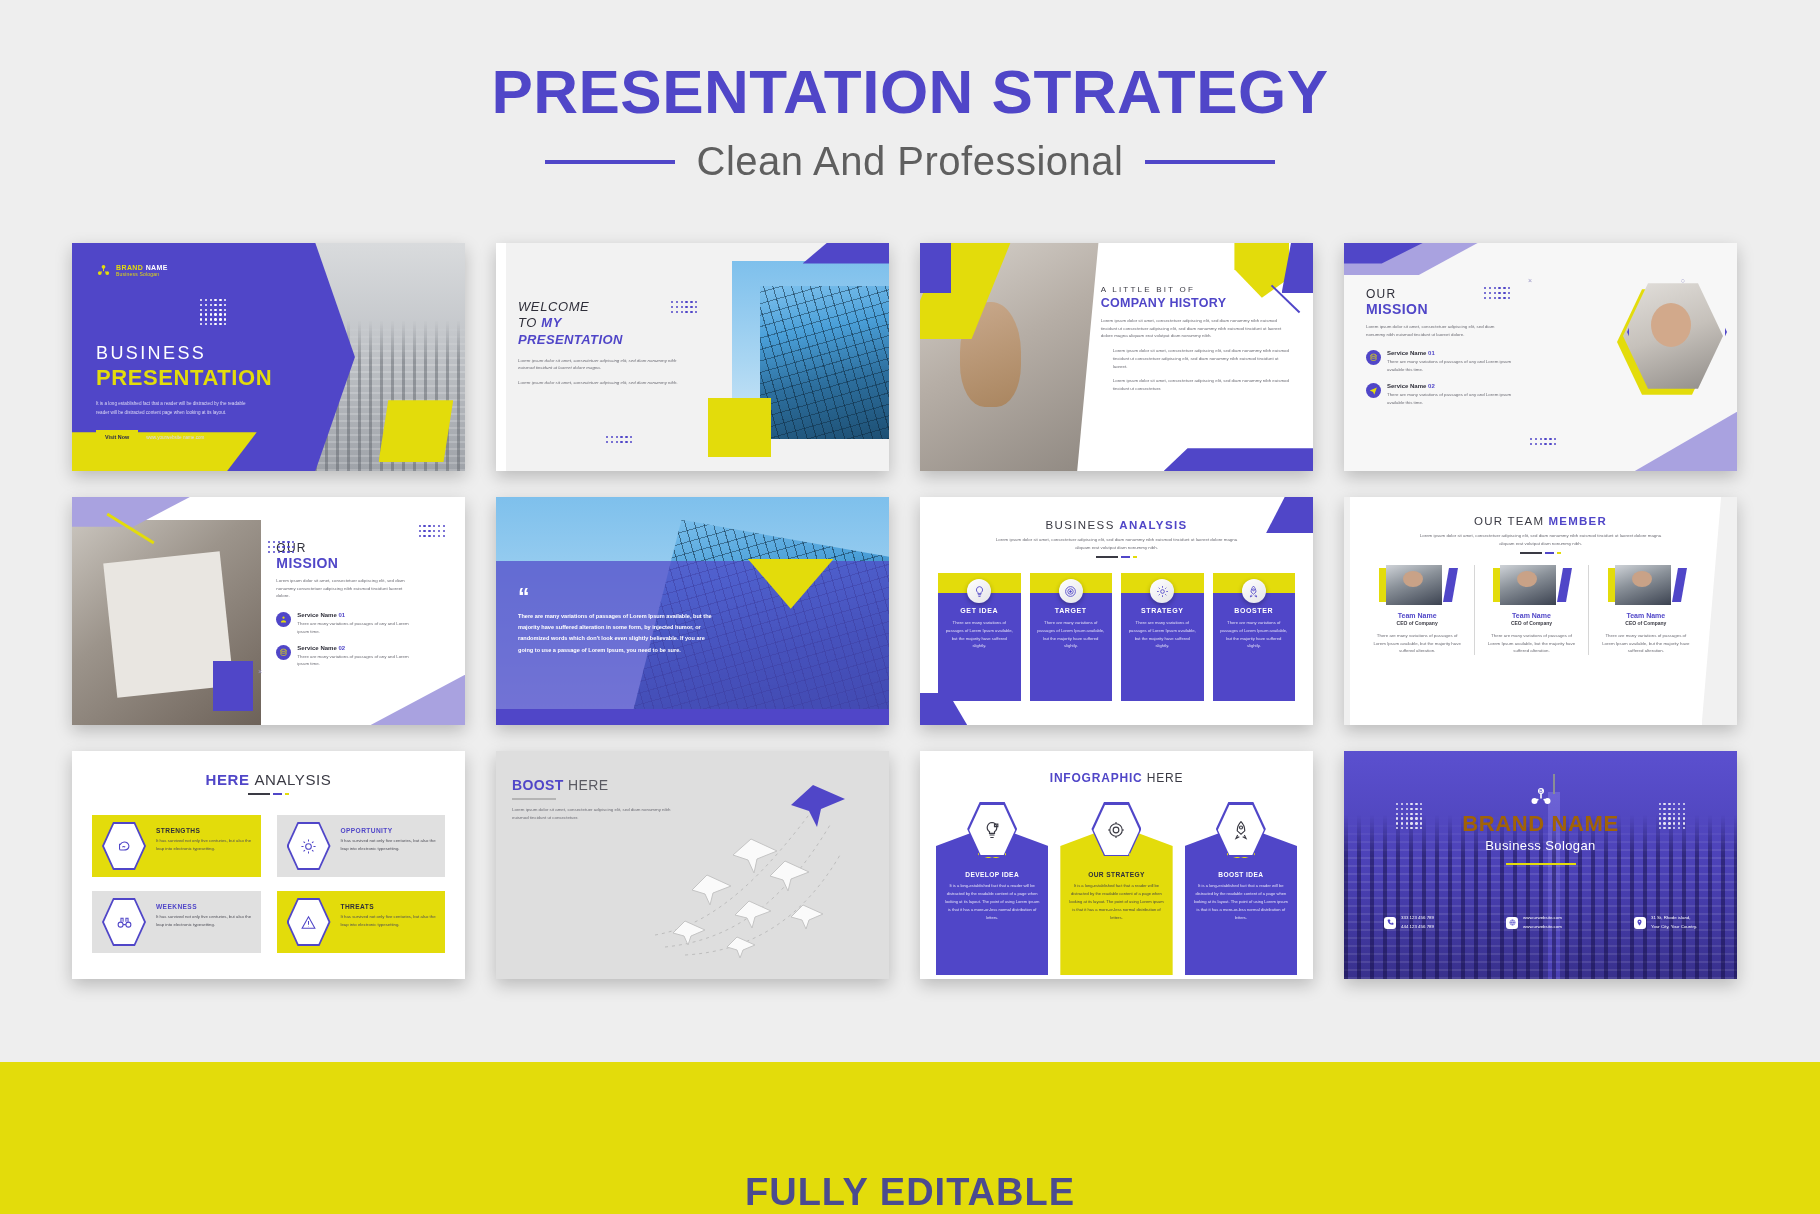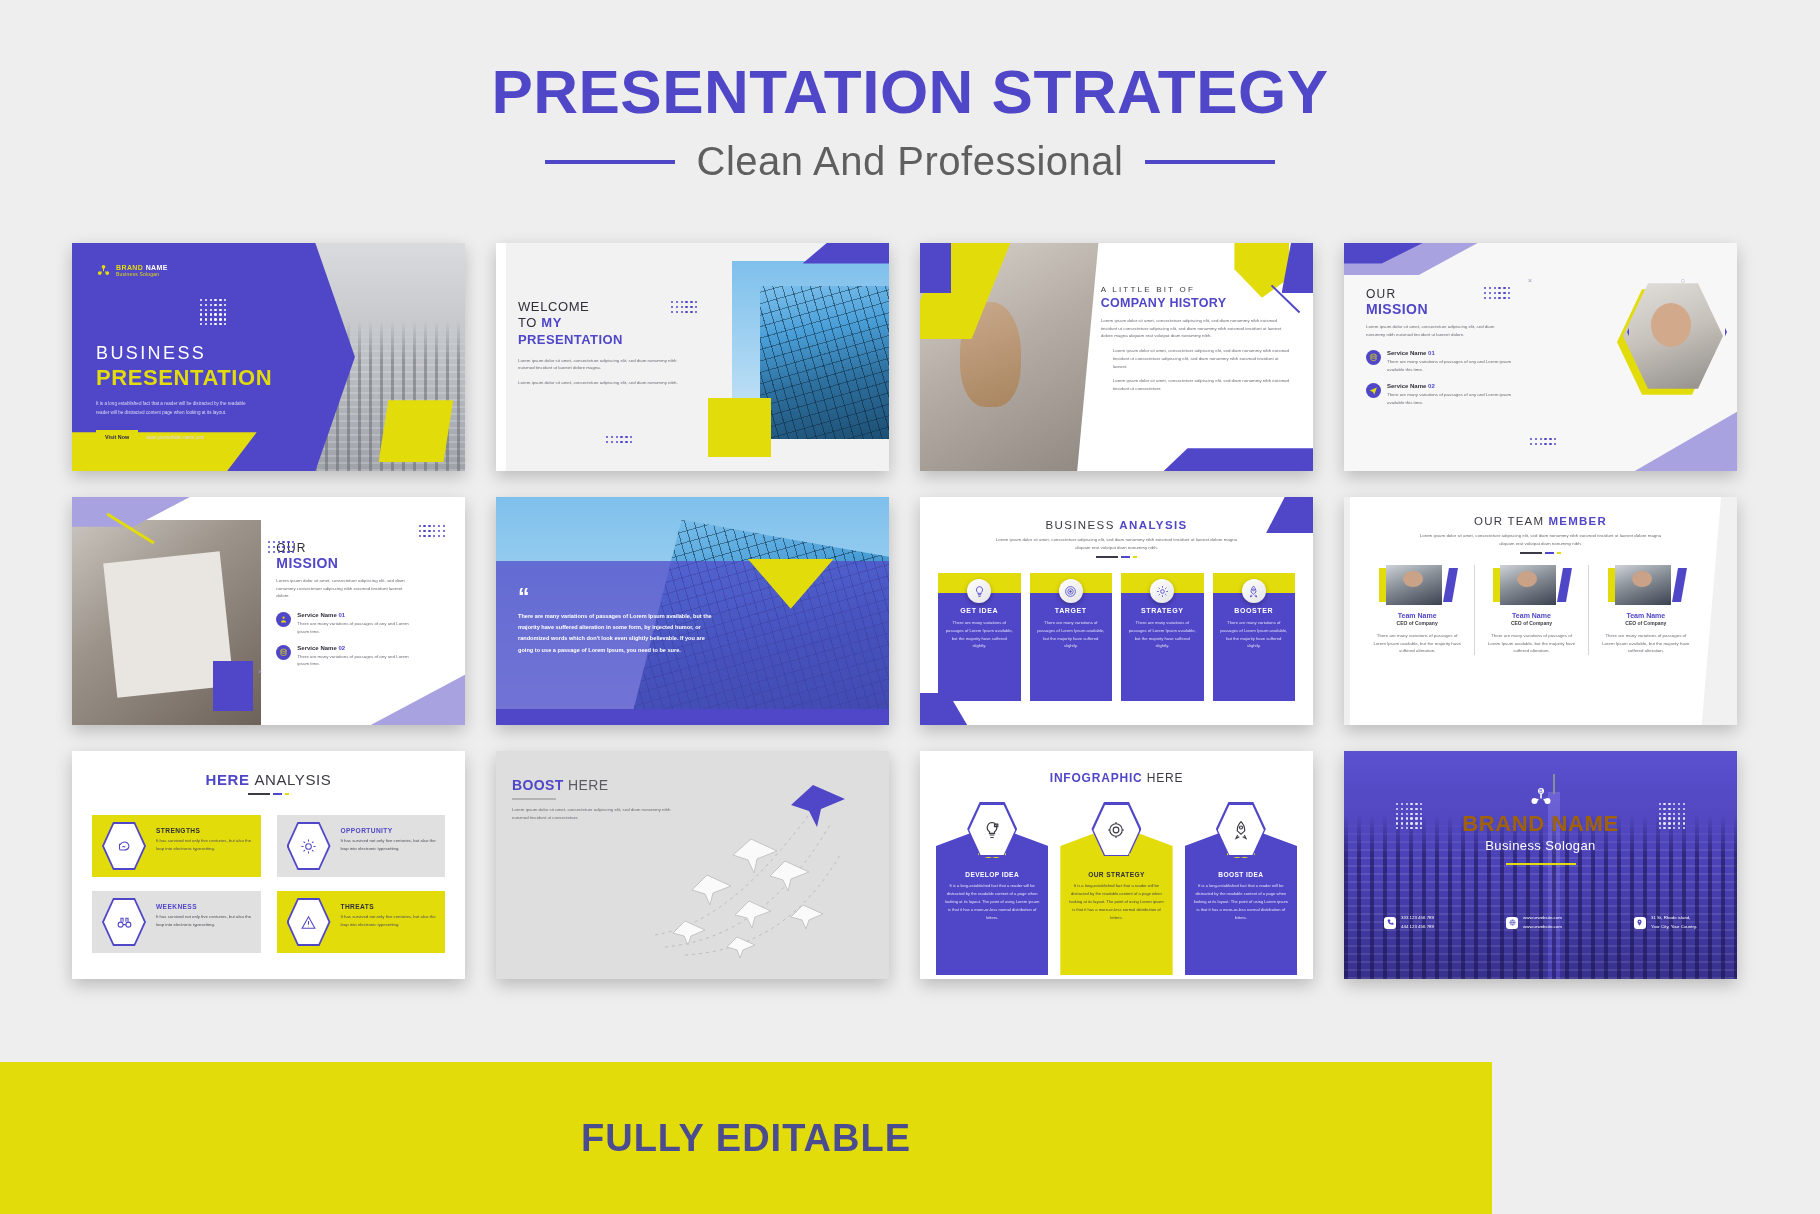--- a/index.html
+++ b/index.html
@@ -126,22 +126,22 @@
   }
   .circle-badge{
     border-radius:50%; background:linear-gradient(145deg,#ffffff,#e4e4e8);
     box-shadow:0 2px 5px rgba(0,0,0,.3);
     display:flex; align-items:center; justify-content:center;
     color:#5046c8;
   }
 
   
   .footer{
-    position:absolute; left:0; bottom:0; width:1492px; height:152px;
-    background:#e3dc0b; display:flex; align-items:center; justify-content:center; gap:66px;
+    position:absolute; left:0; bottom:0; width:1820px; height:152px;
+    background:#e3dc0b; display:flex; align-items:flex-end; justify-content:center; gap:66px;
   }
   .footer .ft{ font-size:38px; font-weight:bold; color:#4b4b8f; letter-spacing:1px; }
   .footer .pill{
     background:#f2efc0; border:3px solid #ffffff; border-radius:10px;
     padding:16px 40px; font-size:34px; font-weight:bold; color:#2f2f56; letter-spacing:.5px;
   }
 </style>
 </head>
 <body>
 
@@ -223,21 +223,21 @@
       <div style="font-size:18px;color:#fff;letter-spacing:2.4px;">BUSINESS</div>
       <div style="font-size:22px;font-weight:bold;color:#e3dc0b;letter-spacing:.6px;margin-top:1px;">PRESENTATION</div>
       <div style="font-size:4.6px;line-height:1.9;color:#dcd9f5;margin-top:9px;width:160px;">It is a long established fact that a reader will be distracted by the readable reader will be distracted content page when looking at its layout.</div>
       <div style="display:flex;align-items:center;gap:8px;margin-top:13px;">
         <span style="background:#e3dc0b;color:#2a2a4a;font-size:5.4px;font-weight:bold;padding:4px 9px;">Visit Now</span>
         <span style="font-size:4.6px;color:#dcd9f5;">www.yourwebsite name.com</span>
       </div>
     </div>
   </div>
 
-  <div class="slide" style="background:#f2f2f2;">
+  <div class="slide" style="background:#f2f2f2;font-style:italic;">
     <div style="position:absolute;left:0;top:0;width:10px;height:100%;background:#fff;"></div>
     <div class="ph sky" style="right:0;top:8%;width:40%;height:78%;">
       <div class="ph bldg-glass" style="left:18%;top:14%;right:0;bottom:0;"></div>
     </div>
     <div style="position:absolute;right:30%;bottom:6%;width:16%;height:26%;background:#e3dc0b;"></div>
     <div style="position:absolute;right:0;top:0;width:22%;height:9%;background:#5046c8;clip-path:polygon(28% 0,100% 0,100% 100%,0 100%);"></div>
 
     <div style="position:absolute;left:22px;top:56px;width:190px;">
       <div style="font-size:13px;color:#2f2f3a;letter-spacing:.6px;line-height:1.25;">WELCOME</div>
       <div style="font-size:13px;letter-spacing:.6px;line-height:1.25;">

